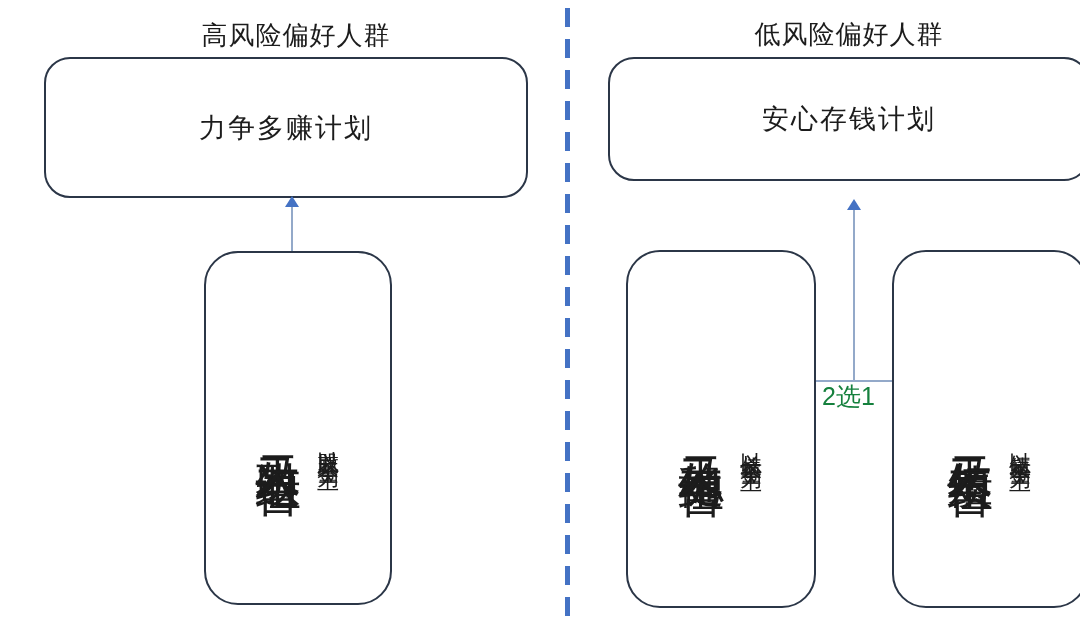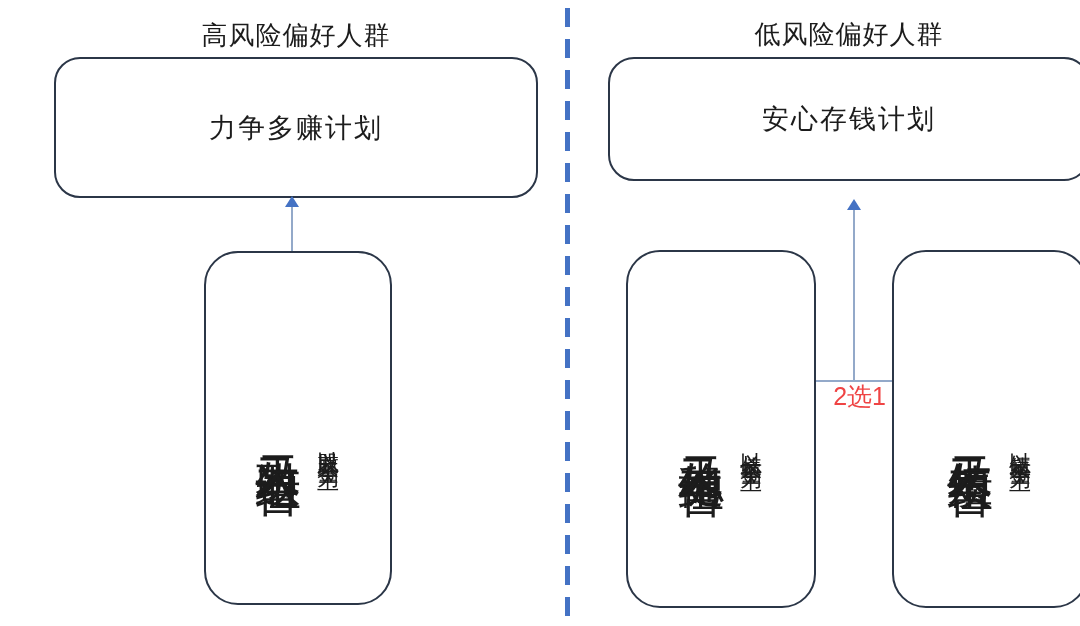--- a/index.html
+++ b/index.html
@@ -46,21 +46,21 @@
     align-items: center;
     justify-content: center;
   }
   .plan-label {
     font-size: 27px;
     line-height: 32px;
     letter-spacing: 2px;
     color: #1c1c1c;
     white-space: nowrap;
   }
-  #plan-box-left  { left: 18px;  top: 57px; width: 484px; height: 141px; }
+  #plan-box-left  { left: 8px;  top: 57px; width: 484px; height: 141px; }
   #plan-box-right { left: 572px; top: 57px; width: 482px; height: 124px; }
 
   
   .portfolio-box {
     position: absolute;
     box-sizing: border-box;
     border: 2px solid #2b3647;
     border-radius: 34px;
     background: #ffffff;
     display: flex;
@@ -122,22 +122,22 @@
   }
 
   
   #choose-label {
     position: absolute;
     left: 786px;
     top: 381px;
     width: 64px;
     font-size: 25px;
     line-height: 30px;
-    color: #ef4444;
-    text-align: right;
+    color: #15803d;
+    text-align: left;
     white-space: nowrap;
   }
 
   
   #divider {
     position: absolute;
     left: 529px;
     top: 8px;
     width: 5px;
     height: 612px;

